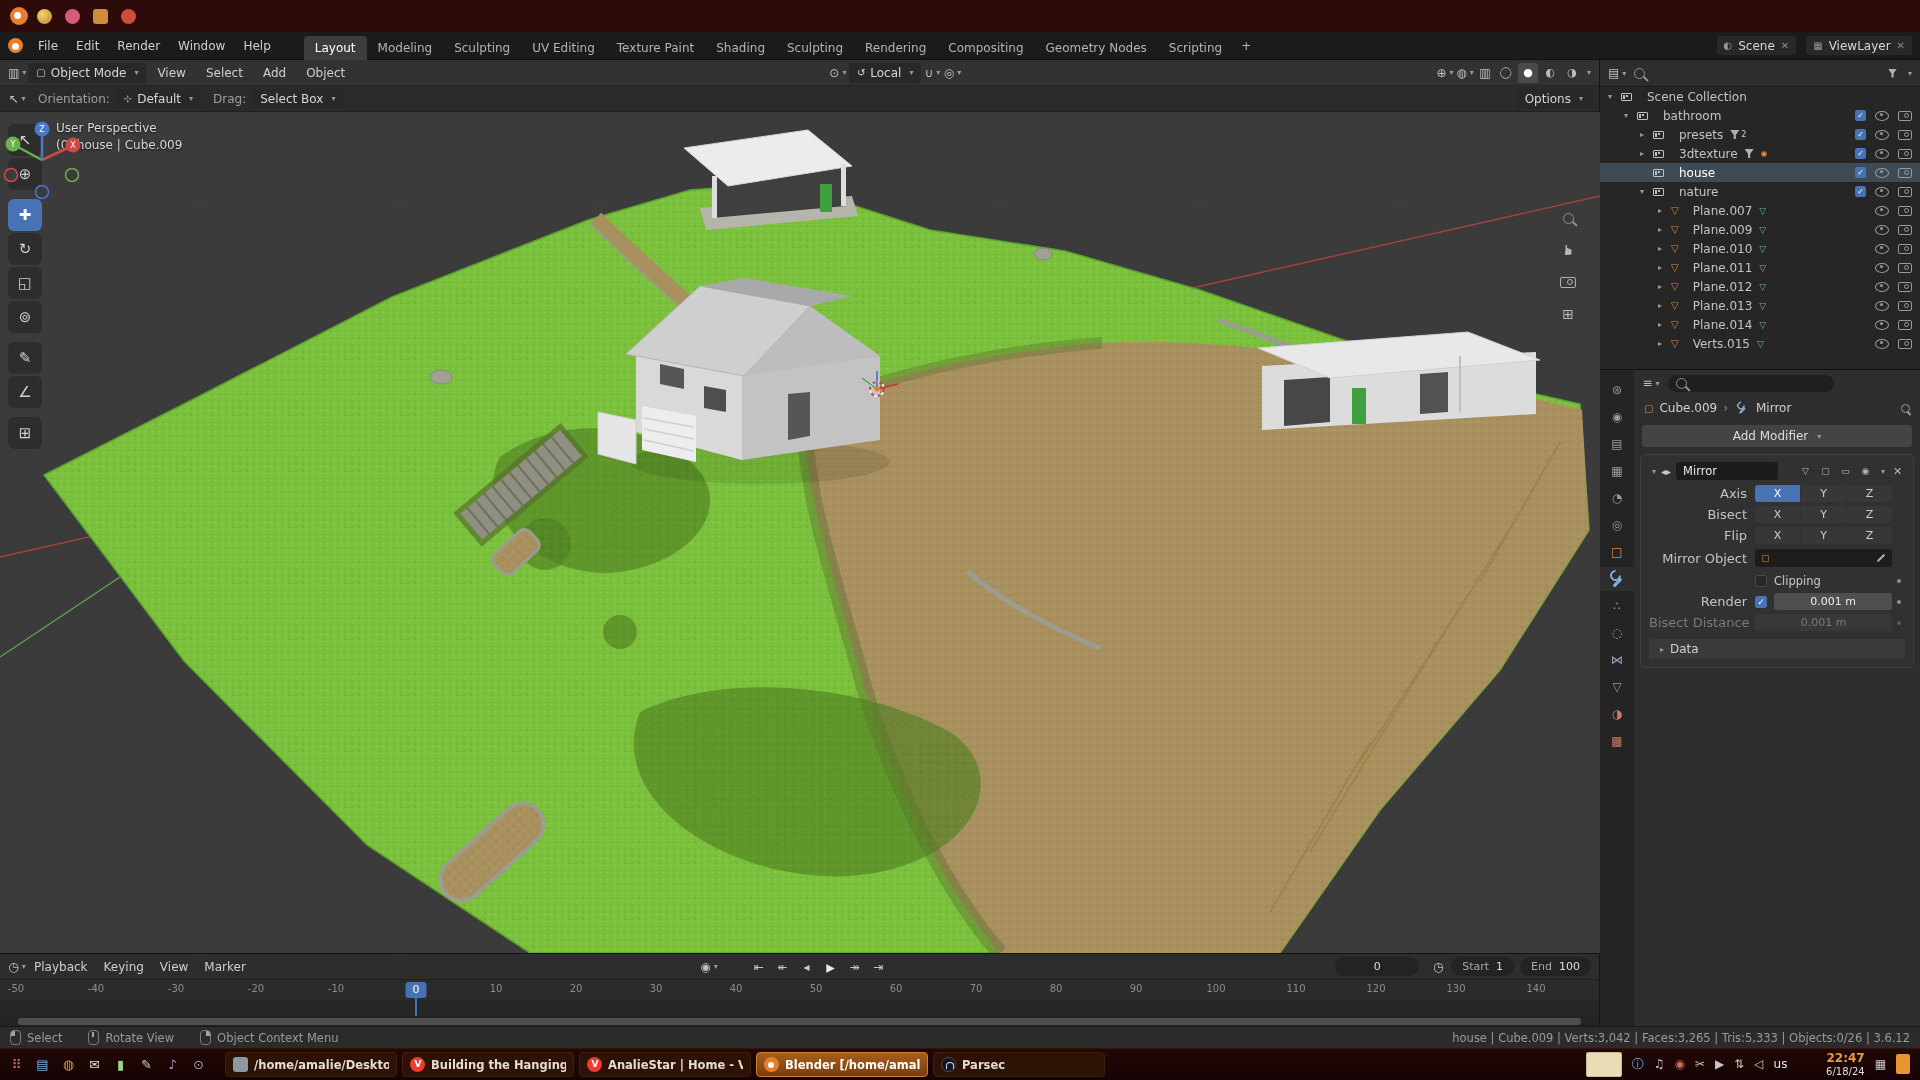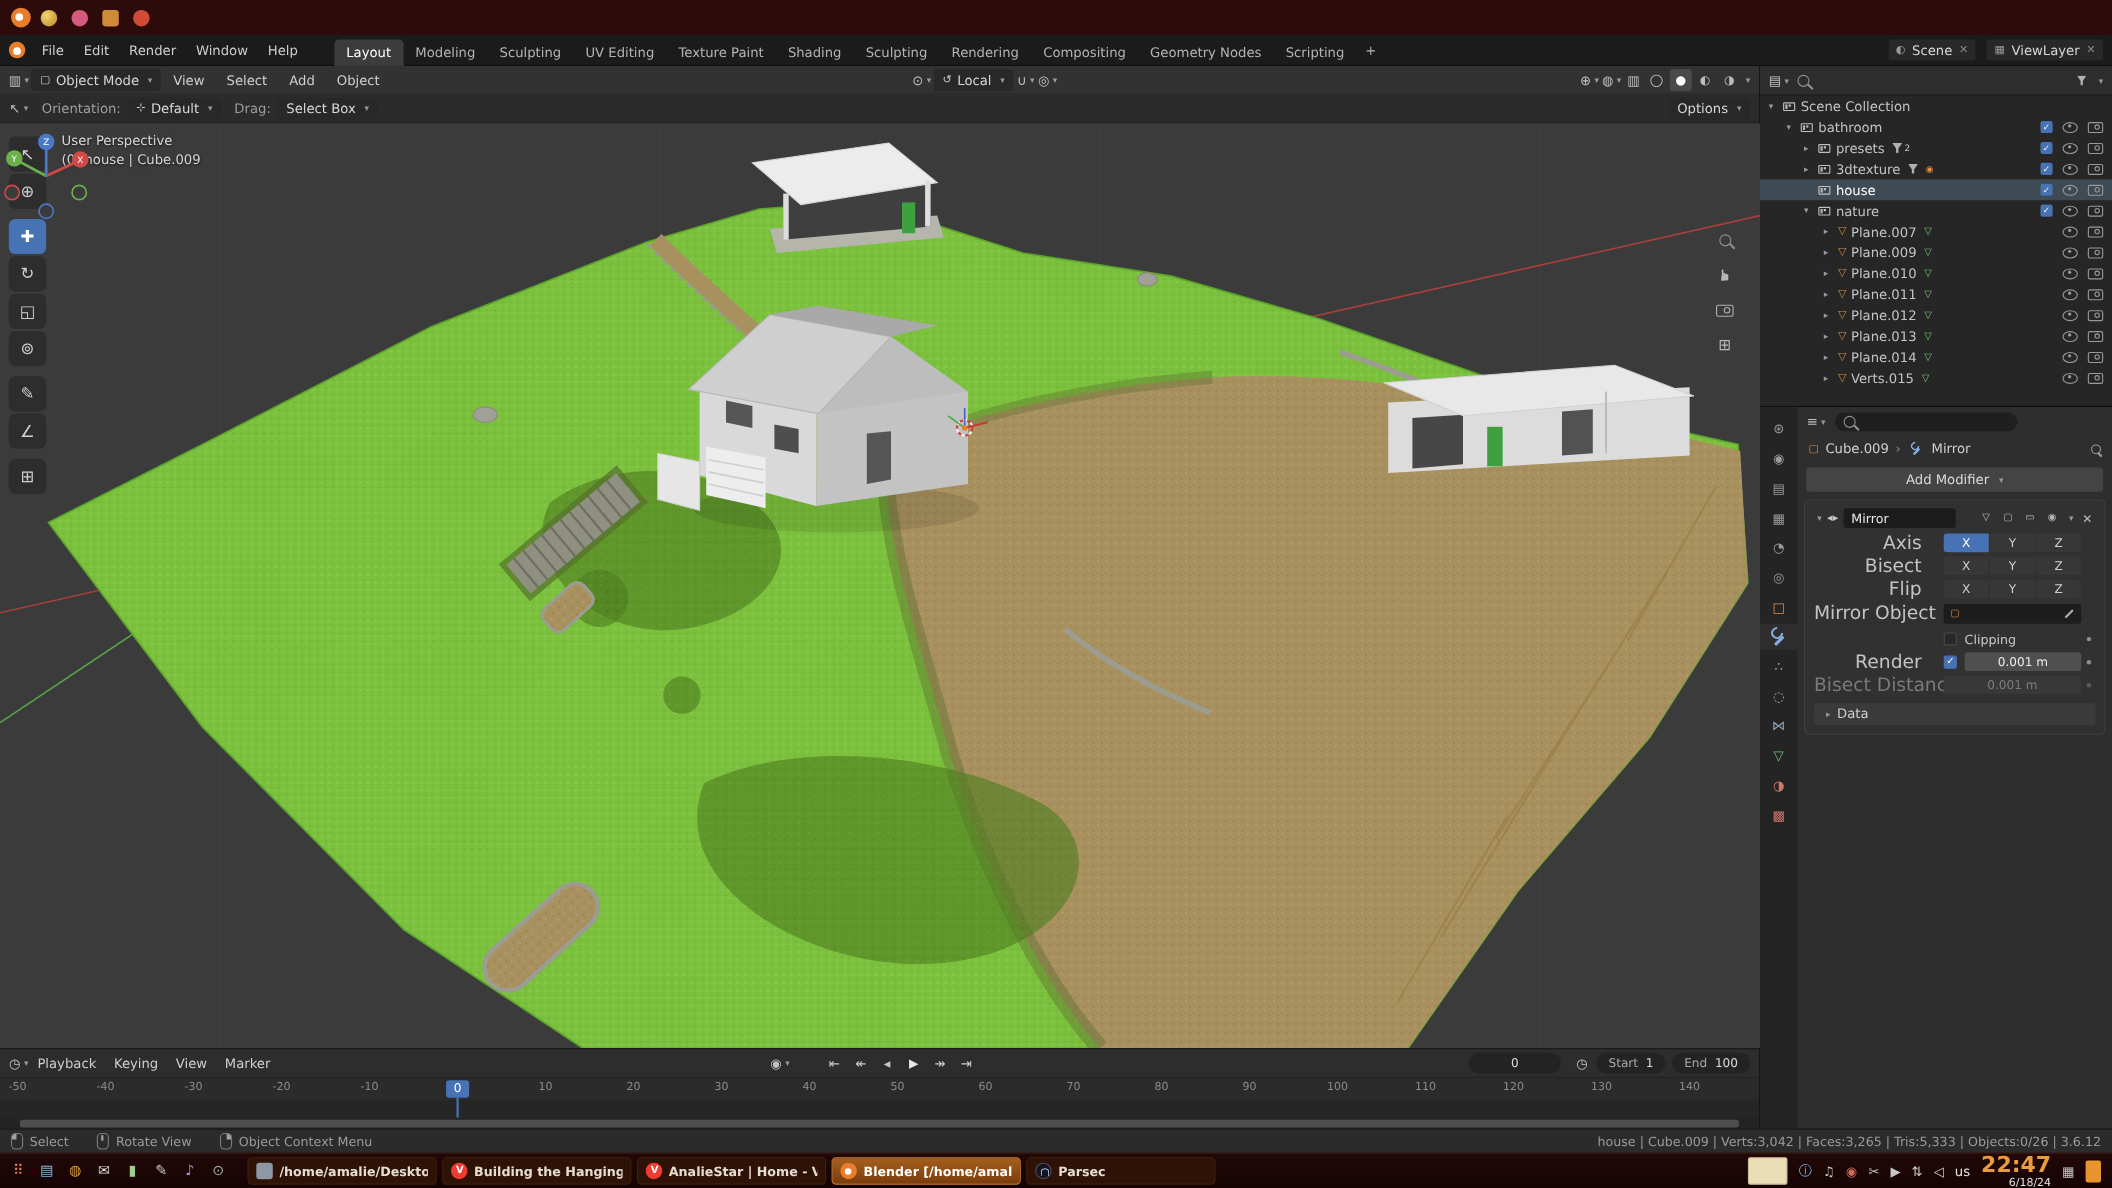--- a/index.html
+++ b/index.html
@@ -64,21 +64,21 @@
   .ol-header{height:26px;background:#2d2d2d;display:flex;align-items:center;padding:0 8px;gap:8px;border-bottom:1px solid #1c1c1c;}
   .o-row{height:19px;display:flex;align-items:center;font-size:12px;color:#c3c3c3;box-sizing:border-box;padding-right:4px;}
   .o-row.selected{background:#3e4a54;color:#fff;}
   .o-row.indent0{padding-left:8px;} .o-row.indent1{padding-left:24px;}
   .o-row.indent2{padding-left:40px;} .o-row.indent3{padding-left:58px;}
   .o-arrow{width:13px;font-size:8px;color:#9a9a9a;flex:none;}
   .o-icon-coll{width:11px;height:8px;border:1px solid #c0c0c0;border-radius:1px;margin-right:5px;position:relative;box-sizing:border-box;flex:none;}
   .o-icon-coll::after{content:'';position:absolute;left:1px;top:1px;width:2px;height:2px;background:#c0c0c0;box-shadow:3px 0 0 #c0c0c0,0 2px 0 #c0c0c0;}
   .o-icon-mesh{display:none;color:#dd8d41;font-size:10px;margin-right:4px;flex:none;}
   .o-row.mesh .o-icon-mesh{display:inline;}
-  .o-name{white-space:nowrap;overflow:hidden;}
+  .o-name{white-space:nowrap;overflow:hidden;margin-left:10px;}
   .o-dataicon{display:none;color:#6cc06c;font-size:9px;margin-left:7px;}
   .o-row.mesh .o-dataicon{display:inline;}
   .o-filter{display:none;width:9px;height:9px;margin-left:7px;background:#b0b0b0;clip-path:polygon(0 0,100% 0,62% 55%,62% 100%,38% 100%,38% 55%);flex:none;}
   .o-row.hasfilter .o-filter{display:inline-block;}
   .o-badge{font-size:8px;color:#cfcfcf;margin-left:2px;}
   .o-people{display:none;color:#e08f44;font-size:8px;margin-left:5px;}
   .o-row.haspeople .o-people{display:inline;}
   .o-right{margin-left:auto;display:flex;align-items:center;padding-right:4px;}
   .o-chk{display:none;width:11px;height:11px;background:#4772b3;border-radius:2px;color:#fff;font-size:8px;line-height:11px;text-align:center;}
   .o-row.cec .o-chk{display:block;}
@@ -104,21 +104,21 @@
   .pin-ic{width:7px;height:7px;border:1.5px solid #999;border-radius:50%;position:relative;margin-left:auto;}
   .pin-ic::after{content:'';position:absolute;left:6px;top:6px;width:1.5px;height:5px;background:#999;transform:rotate(-45deg);}
   .objcube{color:#e08f44;font-size:10px;}
   .addmod{margin:5px 8px;height:22px;background:#444;border-radius:3px;display:flex;align-items:center;justify-content:center;color:#dcdcdc;gap:6px;}
   .modbox{margin:2px 6px;background:#313131;border:1px solid #3f3f3f;border-radius:5px;padding:4px 8px 8px 8px;}
   .modhead{height:24px;display:flex;align-items:center;gap:5px;}
   .modname{width:88px;height:18px;background:#1c1c1c;border-radius:3px;color:#e8e8e8;font-size:11.5px;display:flex;align-items:center;padding:0 7px;}
   .modic{font-size:10px;color:#c8c8c8;}
   .mhbtn{font-size:9px;color:#b8b8b8;width:15px;text-align:center;}
   .prow{display:flex;align-items:center;height:21px;}
-  .plabel{width:98px;text-align:right;padding-right:20px;color:#c3c3c3;font-size:17px;flex:none;white-space:nowrap;}
+  .plabel{width:98px;text-align:right;padding-right:8px;color:#c3c3c3;font-size:13px;flex:none;white-space:nowrap;}
   .plabel.dim{color:#7a7a7a;}
   .pval{flex:1;display:flex;align-items:center;min-width:0;}
   .pdot{width:13px;display:flex;justify-content:center;flex:none;}
   .pdot i{width:4px;height:4px;border-radius:50%;background:#909090;}
   .pdot.dim i{background:#5a5a5a;}
   .xyz{flex:1;display:flex;gap:1px;}
   .xyz span{flex:1;text-align:center;background:#373737;color:#d0d0d0;font-size:11px;height:17px;line-height:17px;}
   .xyz span:first-child{border-radius:3px 0 0 3px;} .xyz span:last-child{border-radius:0 3px 3px 0;}
   .xyz span.on{background:#4772b3;color:#fff;}
   .objfield{flex:1;height:18px;background:#1d1d1d;border-radius:3px;display:flex;align-items:center;padding:0 6px;gap:6px;}
@@ -167,21 +167,21 @@
   .ic-vivaldi .wicon::after{content:'V';position:absolute;left:4.5px;top:1.5px;font-size:9px;color:#fff;font-weight:bold;}
   .ic-blender .wicon{background:#e87d2c;}
   .ic-blender .wicon::after{content:'';position:absolute;left:4px;top:4.5px;width:6px;height:6px;border-radius:50%;background:#fff;}
   .ic-parsec .wicon{background:#15151f;border:1px solid #4a4a5a;box-sizing:border-box;}
   .ic-parsec .wicon::after{content:'';position:absolute;left:4px;top:4px;width:6px;height:6px;border:1.5px solid #cfd4ff;border-bottom:none;border-radius:4px 4px 0 0;}
   #tray{margin-left:auto;display:flex;align-items:center;gap:10px;padding-right:4px;}
   .tray-ic{font-size:12px;color:#c8c8c8;}
   .tray-ic.thumb{width:34px;height:23px;background:#e8ddb5;border:1px solid #c8bd95;border-radius:2px;}
   .tray-ic.txt{font-size:12px;color:#e8e8e8;}
   #clock{display:flex;flex-direction:column;align-items:flex-end;line-height:1.15;}
-  #clock .t{color:#e89c3c;font-weight:bold;font-size:20px;}
+  #clock .t{color:#e89c3c;font-weight:bold;font-size:12px;margin-left:29px;}
   #clock .d{color:#e0e0e0;font-size:10px;}
   .show-desktop{width:14px;height:20px;background:#e8952f;border-radius:2px;flex:none;}
 </style>
 </head>
 <body>
 
 <div id="app">
 
   <div id="titlebar">
     <span class="blogo"></span>

